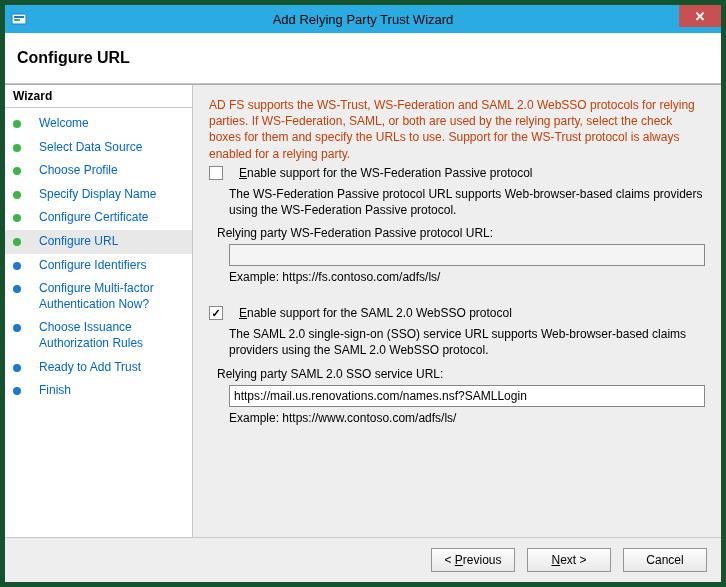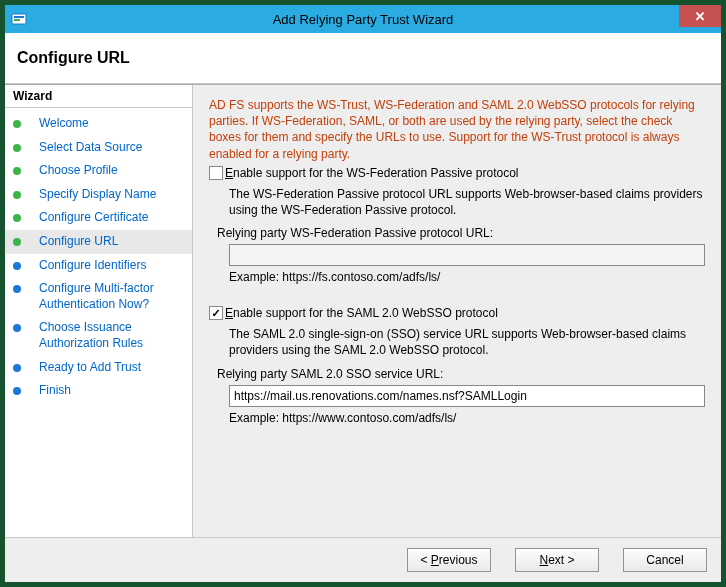--- a/index.html
+++ b/index.html
@@ -126,21 +126,21 @@
       color: #c2410c;
       line-height: 1.35;
       margin-bottom: 4px;
     }
     .protocol-block {
       margin-bottom: 22px;
     }
     .cb-row {
       display: flex;
       align-items: center;
-      gap: 2px;
+      gap: 16px;
       margin-bottom: 6px;
     }
     .cb {
       width: 14px;
       height: 14px;
       border: 1px solid #888;
       background: #fff;
       display: inline-flex;
       align-items: center;
       justify-content: center;
@@ -179,21 +179,21 @@
     .example {
       font-size: 12px;
       margin: 4px 0 0 20px;
     }
     .footer {
       border-top: 1px solid #c8c8c8;
       padding: 10px 14px;
       background: #eeeeee;
       display: flex;
       justify-content: flex-end;
-      gap: 24px;
+      gap: 12px;
     }
     .btn {
       min-width: 84px;
       height: 24px;
       border: 1px solid #949494;
       background: linear-gradient(#fdfdfd,#e9e9e9);
       font-size: 12px;
       cursor: pointer;
       padding: 0 10px;
     }

